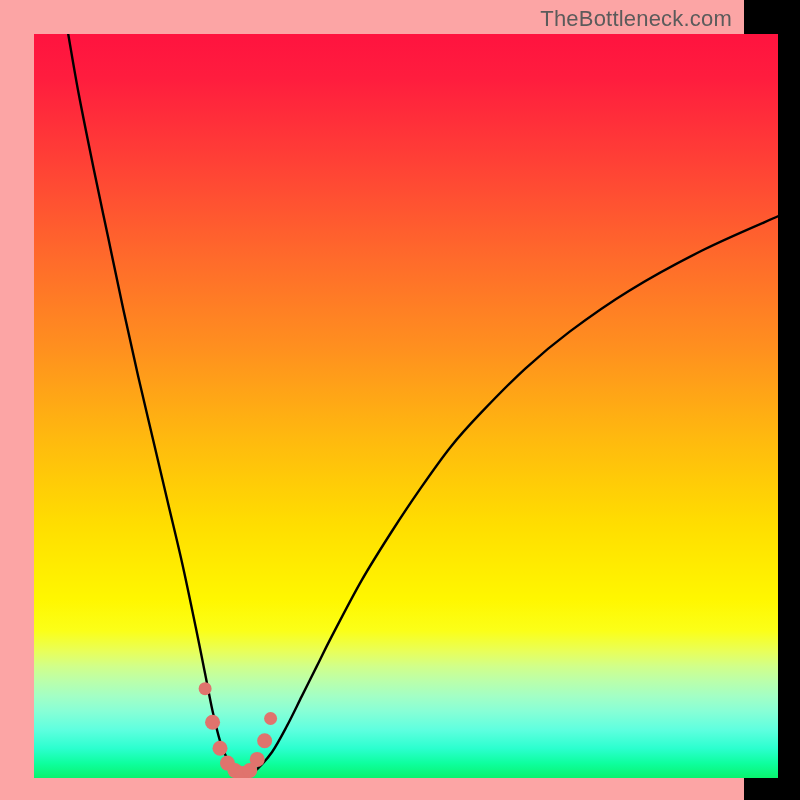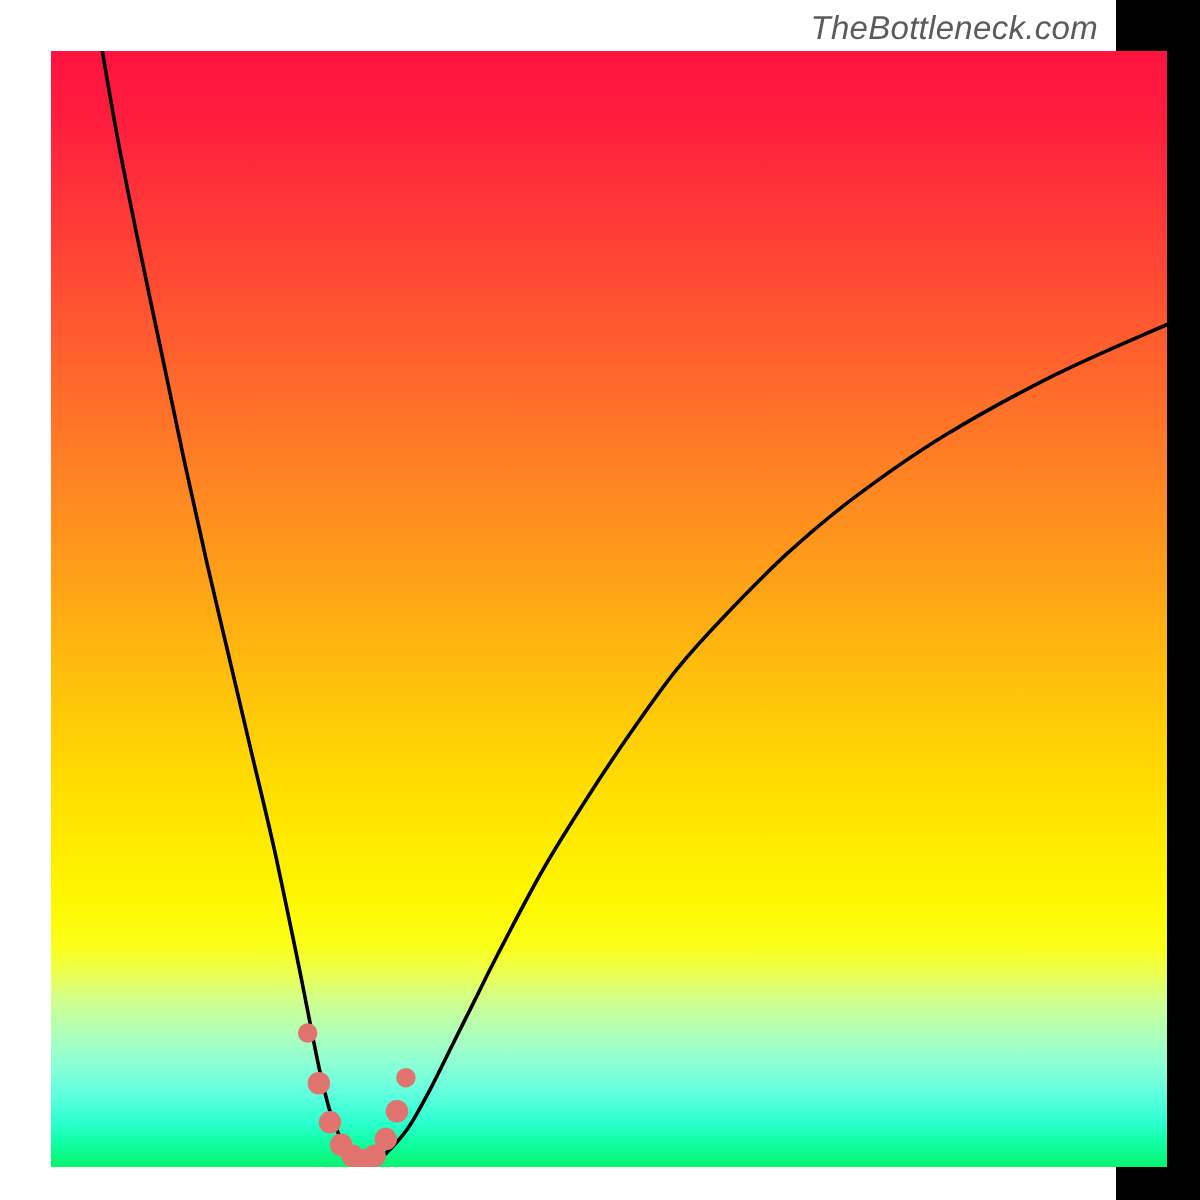--- a/index.html
+++ b/index.html
@@ -10,22 +10,21 @@
     overflow: hidden;
     background: #000;
     font-family: Arial, Helvetica, sans-serif;
   }
   .frame {
     position: absolute;
     left: 0;
     top: 0;
     width: 744px;
     height: 800px;
-    background: #ffffff;
-    font-style: italic;
+    background: #fca5a5;
   }
   .plot-area {
     position: absolute;
     left: 34px;
     top: 34px;
     width: 744px;
     height: 744px;
     overflow: hidden;
     background: linear-gradient(
       to bottom,

